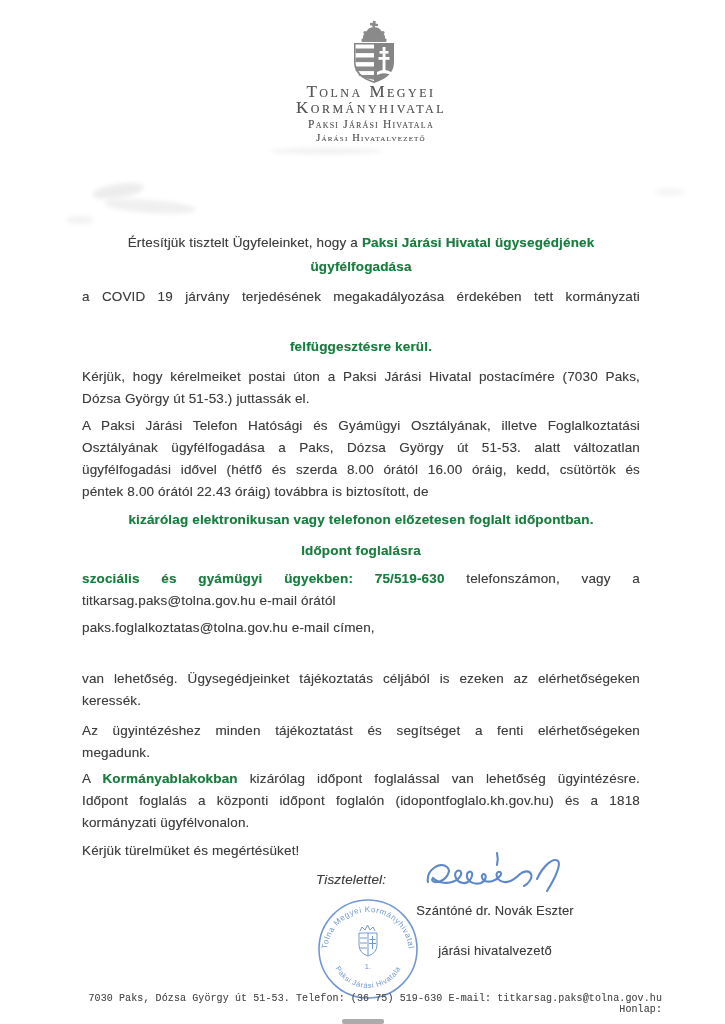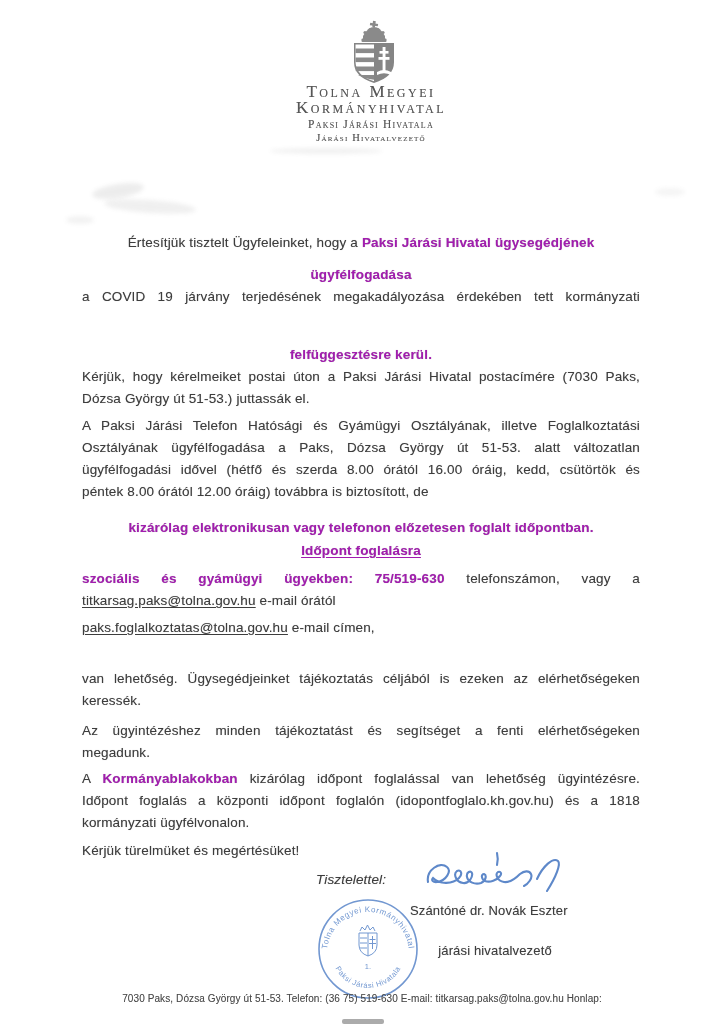--- a/index.html
+++ b/index.html
@@ -16,35 +16,35 @@
     font-size:17px; letter-spacing:2.5px; line-height:16px; text-shadow:0 0 0.6px rgba(90,90,90,0.5); }
   .office { position:absolute; left:171px; top:118px; width:400px; text-align:center;
     font-family:"Liberation Serif", serif; font-variant:small-caps; color:#585858;
     font-size:11.5px; letter-spacing:1.2px; line-height:13px; text-shadow:0 0 0.5px rgba(90,90,90,0.5); }
 
   
   .para { position:absolute; left:82px; width:558px; font-size:13.5px; line-height:22px; }
   .tpara { line-height:24px; }
   .jl { text-align:justify; text-align-last:justify; }
   .center { text-align:center; }
-  .b { font-weight:bold; color:#a21caf;margin-top:8px; }
-  .u { text-decoration:underline; text-underline-offset:2px; }
+  .b { font-weight:bold; color:#15803d; }
+  .u { text-underline-offset:2px; }
 
   
   .closing { position:absolute; left:316px; top:872px; font-size:13.5px;font-style:italic; }
   .sig-svg { position:absolute; left:420px; top:846px; }
-  .sig-name { position:absolute; left:410px; top:903px; width:170px; font-size:13px; }
+  .sig-name { position:absolute; left:410px; top:903px; width:170px; text-align:center; font-size:13px; }
   .sig-title { position:absolute; left:410px; top:943px; width:170px; text-align:center; font-size:13px; }
 
   
   .stamp { position:absolute; left:316px; top:897px; opacity:0.85; }
 
   
-  .footer1 { position:absolute; left:62px; top:993px; width:600px; text-align:center;
-    font-size:10px; color:#4a4a4a; letter-spacing:0.1px; text-shadow:0 0 0.6px rgba(90,90,90,0.4); }
+  .footer1 { position:absolute; left:62px; top:993px; width:600px; text-align:right;
+    font-size:10px; color:#4a4a4a; letter-spacing:0.1px; text-shadow:0 0 0.6px rgba(90,90,90,0.4);font-family:Liberation Mono, monospace; }
   .footer2 { position:absolute; left:250px; top:1062px; width:170px; text-align:center;
     font-size:15px; color:#6a6a6a; opacity:0.32; filter:blur(0.4px); }
   .bottom-mark { position:absolute; left:342px; top:1019px; width:42px; height:5px;
     background:#8f8f8f; opacity:0.75; border-radius:2px; }
 
   
   .smudge { position:absolute; border-radius:50%; filter:blur(2px); }
   .s1 { left:92px;  top:184px; width:52px; height:14px; background:#777; opacity:0.13; transform:rotate(-9deg); }
   .s2 { left:104px; top:200px; width:92px; height:13px; background:#777; opacity:0.11; transform:rotate(4deg); }
   .s3 { left:270px; top:148px; width:112px; height:6px;  background:#777; opacity:0.10; }
@@ -111,21 +111,21 @@
 
   <div class="para ink" style="top:366px">
     <div class="jl">Kérjük, hogy kérelmeiket postai úton a Paksi Járási Hivatal postacímére (7030 Paks,</div>
     <div>Dózsa György út 51-53.) juttassák el.</div>
   </div>
 
   <div class="para ink" style="top:415px">
     <div class="jl">A Paksi Járási Telefon Hatósági és Gyámügyi Osztályának, illetve Foglalkoztatási</div>
     <div class="jl">Osztályának ügyfélfogadása a Paks, Dózsa György út 51-53. alatt változatlan</div>
     <div class="jl">ügyfélfogadási idővel (hétfő és szerda 8.00 órától 16.00 óráig, kedd, csütörtök és</div>
-    <div>péntek 8.00 órától 12.00 óráig) továbbra is biztosított, de</div>
+    <div>péntek 8.00 órától 22.43 óráig) továbbra is biztosított, de</div>
   </div>
 
   <div class="para center b ink" style="top:509px">kizárólag elektronikusan vagy telefonon előzetesen foglalt időpontban.</div>
 
   <div class="para center ink" style="top:540px">
     <span class="b u">Időpont foglalásra</span>
   </div>
 
   <div class="para ink" style="top:568px">
     <div class="jl">

